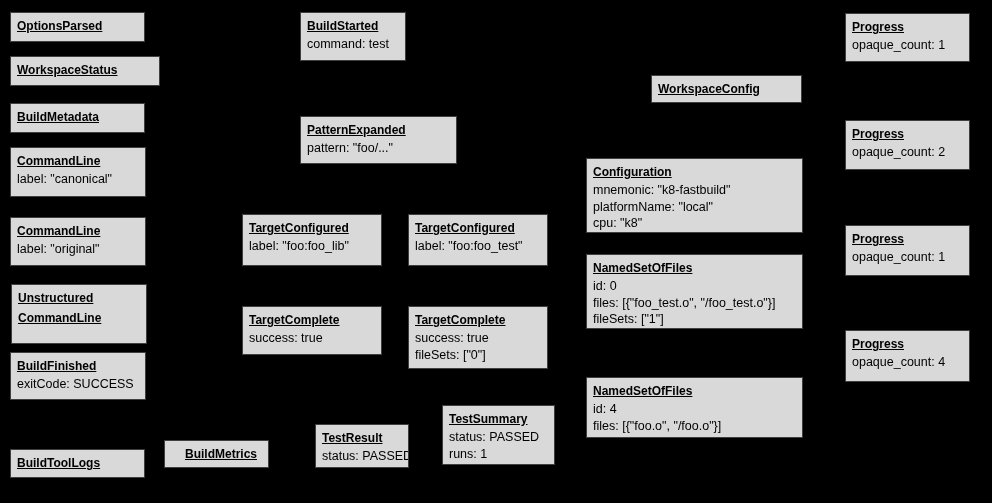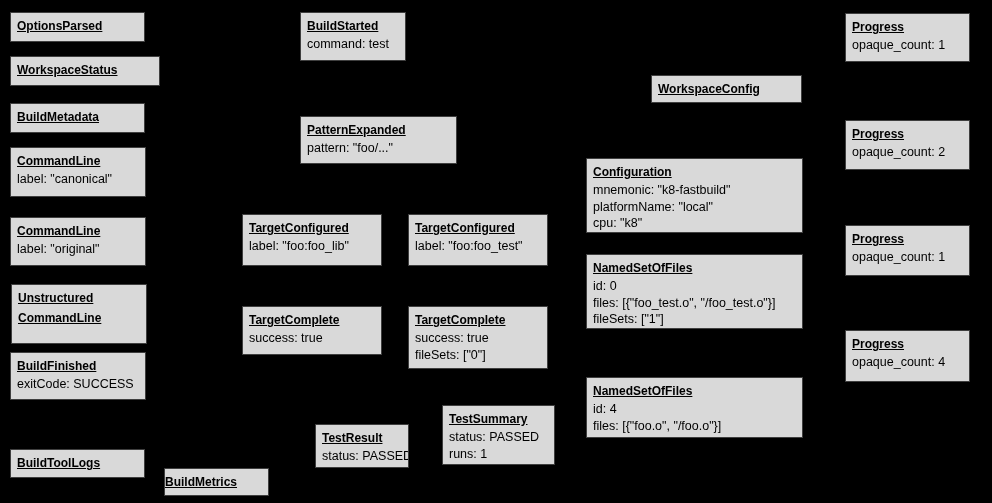--- a/index.html
+++ b/index.html
@@ -112,21 +112,21 @@
     <div class="t">TestResult</div>
     <div class="l">status: PASSED</div>
   </div>
 
   <div class="node" style="left:442px;top:405px;width:113px;height:60px">
     <div class="t">TestSummary</div>
     <div class="l">status: PASSED</div>
     <div class="l">runs: 1</div>
   </div>
 
-  <div class="node" style="left:164px;top:468px;width:105px;height:28px;padding-left:0">
+  <div class="node" style="left:164px;top:440px;width:105px;height:28px;padding-left:20px">
     <div class="t">BuildMetrics</div>
   </div>
 
   <div class="node" style="left:651px;top:75px;width:151px;height:28px">
     <div class="t">WorkspaceConfig</div>
   </div>
 
   <div class="node" style="left:586px;top:158px;width:217px;height:75px">
     <div class="t">Configuration</div>
     <div class="l">mnemonic: "k8-fastbuild"</div>

